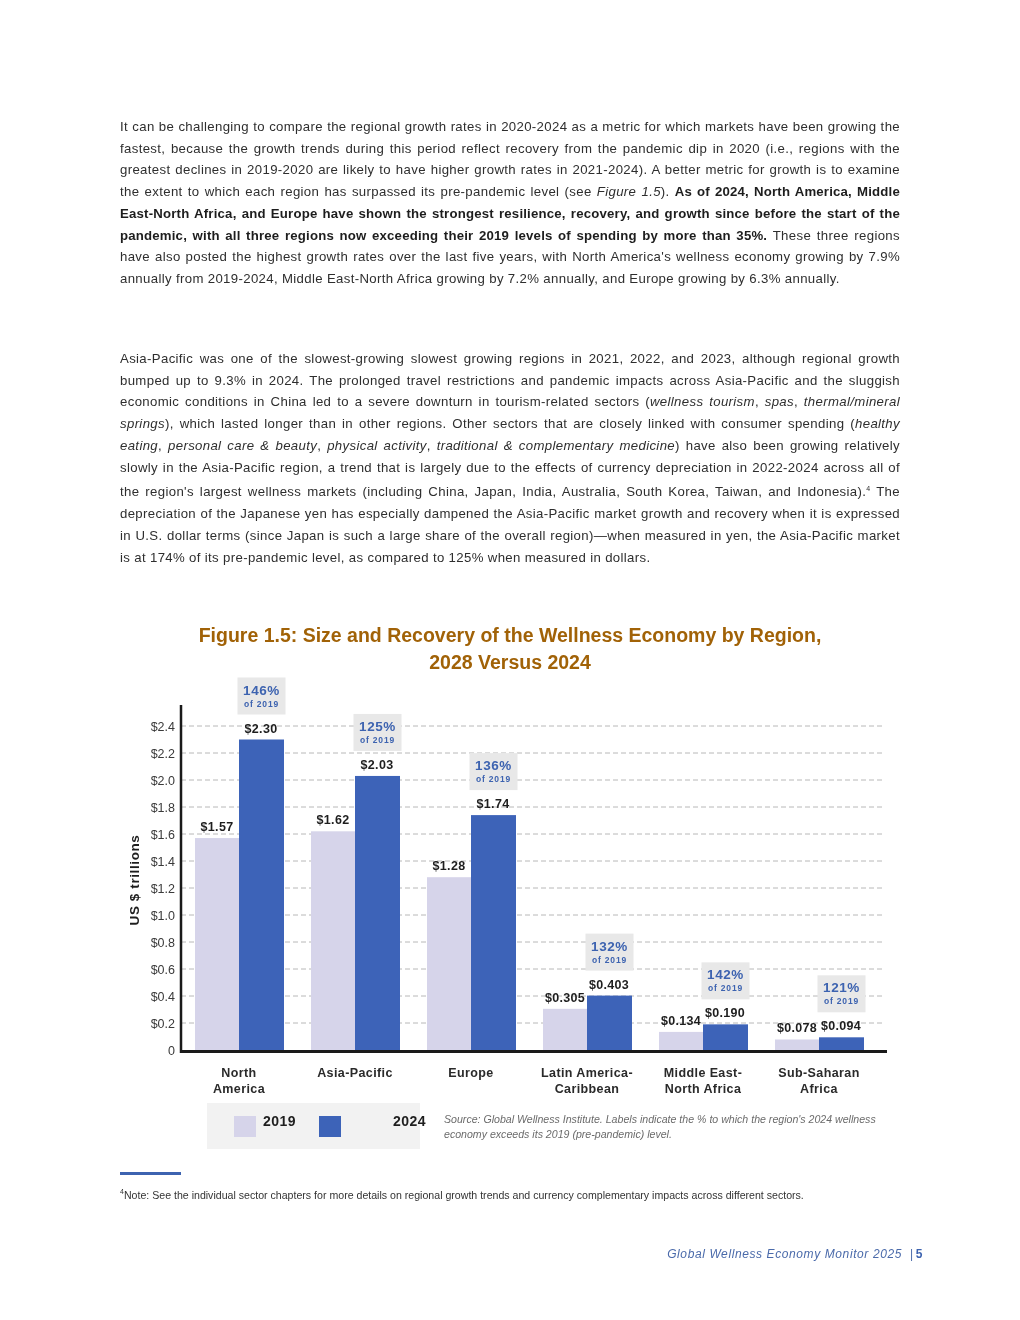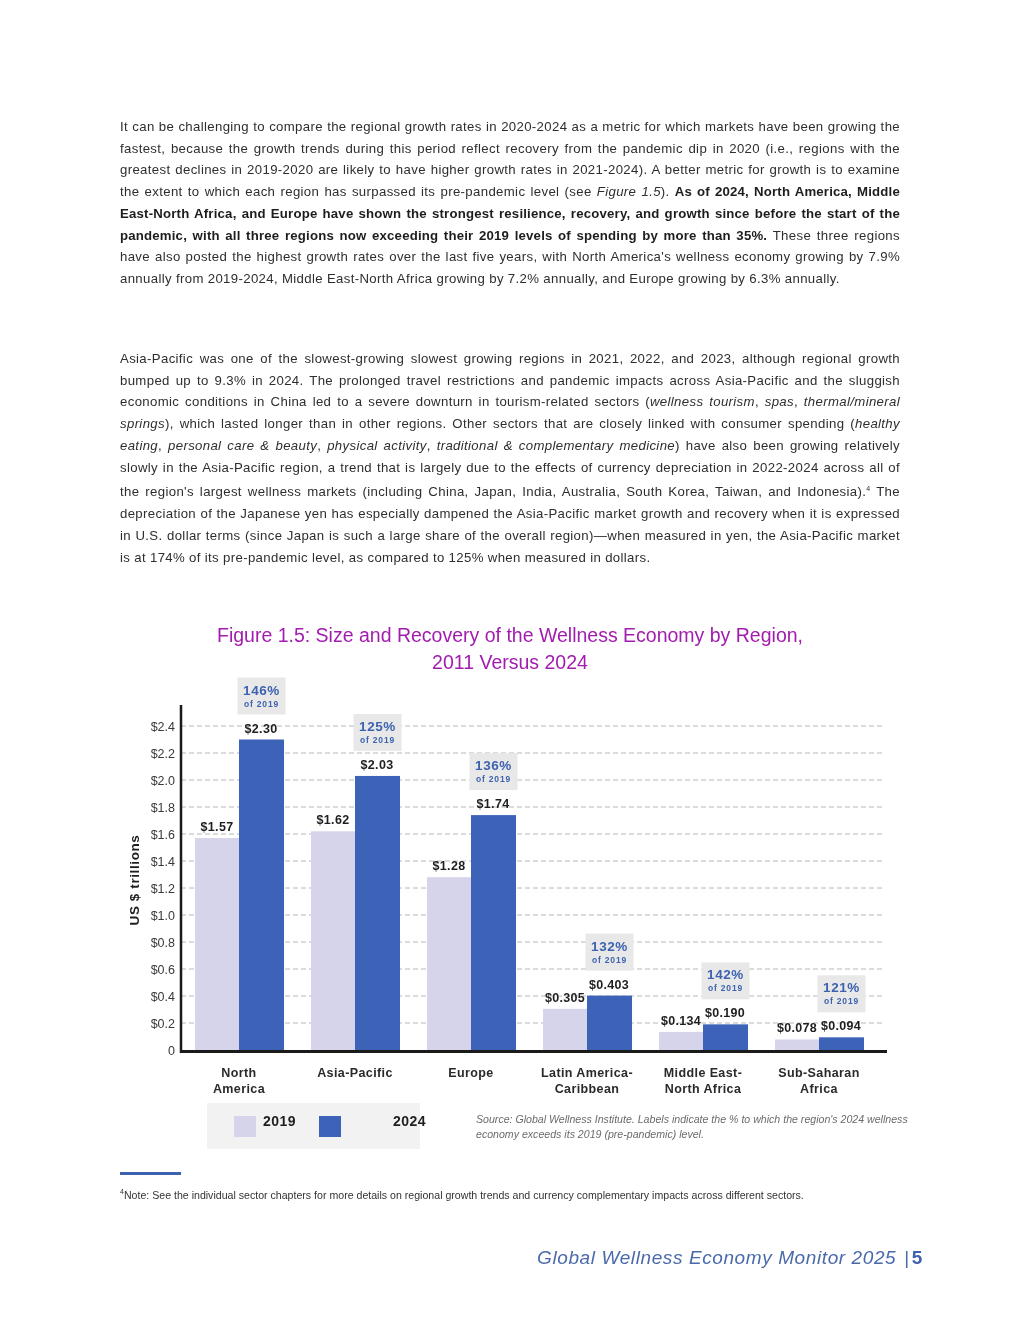--- a/index.html
+++ b/index.html
@@ -5,44 +5,44 @@
   html, body { margin:0; padding:0; background:#ffffff; }
   body { width:1020px; height:1320px; position:relative; overflow:hidden;
          font-family:"Liberation Sans", sans-serif; color:#2b2b2b; }
   .para { position:absolute; left:120px; width:780px; font-size:13.2px; line-height:21.7px;
           text-align:justify; letter-spacing:0.35px; color:#2e2e2e; margin:0; }
   .para b { font-weight:bold; color:#1d1d1d; letter-spacing:0.2px; }
   .para i { }
   #p1 { top:116px; }
   #p2 { top:348px; }
   .fig-title { position:absolute; left:120px; width:780px; top:622px; text-align:center;
-               color:#a21caf; font-weight:normal; font-size:19.5px; line-height:27px; margin:0; }
+               color:#a16207; font-weight:bold; font-size:19.5px; line-height:27px; margin:0; }
   #chart { position:absolute; left:0; top:0; width:1020px; height:1320px; pointer-events:none; }
   #chart text { font-family:"Liberation Sans", sans-serif; }
   .legend { position:absolute; left:207px; top:1103px; width:213px; height:46px; background:#f2f2f2; }
   .legend .sw { position:absolute; top:13px; width:22px; height:21px; }
   .legend .lab { position:absolute; top:10px; font-weight:bold; font-size:14px; color:#1e1e1e; letter-spacing:0.5px; }
-  .source { position:absolute; left:476px; top:1112px; width:440px; font-style:italic; font-size:10.6px;
+  .source { position:absolute; left:444px; top:1112px; width:440px; font-style:italic; font-size:10.6px;
             line-height:14.5px; color:#6b6b6b; margin:0; }
   .fn-rule { position:absolute; left:120px; top:1172px; width:61px; height:3px; background:#3d63b0; }
   .footnote { position:absolute; left:120px; top:1185px; width:760px; font-size:10.6px; line-height:14.8px;
               color:#333; margin:0; }
   .footnote sup { font-size:7px; }
-  .footer { position:absolute; right:97px; top:1247px; font-size:19px; color:#4a6aaa; font-style:italic; letter-spacing:0.6px; }
+  .footer { position:absolute; right:97px; top:1247px; font-size:12px; color:#4a6aaa; font-style:italic; letter-spacing:0.6px; }
   .footer .sep { font-style:normal; color:#4a6aaa; margin-left:8px; }
   .footer .pg { font-style:normal; font-weight:bold; color:#3d63b0; margin-left:2px; }
 </style>
 </head>
 <body>
 
 <p class="para" id="p1"><span>It can be challenging to compare the regional growth rates in 2020-2024 as a metric for which markets have been growing the fastest, because the growth trends during this period reflect recovery from the pandemic dip in 2020 (i.e., regions with the greatest declines in 2019-2020 are likely to have higher growth rates in 2021-2024). A better metric for growth is to examine the extent to which each region has surpassed its pre-pandemic level (see </span><i>Figure 1.5</i><span>). </span><b>As of 2024, North America, Middle East-North Africa, and Europe have shown the strongest resilience, recovery, and growth since before the start of the pandemic, with all three regions now exceeding their 2019 levels of spending by more than 35%.</b><span> These three regions have also posted the highest growth rates over the last five years, with North America's wellness economy growing by 7.9% annually from 2019-2024, Middle East-North Africa growing by 7.2% annually, and Europe growing by 6.3% annually.</span></p>
 
 <p class="para" id="p2"><span>Asia-Pacific was one of the slowest-growing slowest growing regions in 2021, 2022, and 2023, although regional growth bumped up to 9.3% in 2024. The prolonged travel restrictions and pandemic impacts across Asia-Pacific and the sluggish economic conditions in China led to a severe downturn in tourism-related sectors (</span><i>wellness tourism</i><span>, </span><i>spas</i><span>, </span><i>thermal/mineral springs</i><span>), which lasted longer than in other regions. Other sectors that are closely linked with consumer spending (</span><i>healthy eating</i><span>, </span><i>personal care &amp; beauty</i><span>, </span><i>physical activity</i><span>, </span><i>traditional &amp; complementary medicine</i><span>) have also been growing relatively slowly in the Asia-Pacific region, a trend that is largely due to the effects of currency depreciation in 2022-2024 across all of the region's largest wellness markets (including China, Japan, India, Australia, South Korea, Taiwan, and Indonesia).</span><sup style="font-size:7px;">4</sup><span> The depreciation of the Japanese yen has especially dampened the Asia-Pacific market growth and recovery  when it is expressed in U.S. dollar terms (since Japan is such a large share of the overall region)—when measured in yen, the Asia-Pacific market is at 174% of its pre-pandemic level, as compared to 125% when measured in dollars.</span></p>
 
-<h2 class="fig-title"><span>Figure 1.5: Size and Recovery of the Wellness Economy by Region,</span><br><span>2011 Versus 2024</span></h2>
+<h2 class="fig-title"><span>Figure 1.5: Size and Recovery of the Wellness Economy by Region,</span><br><span>2028 Versus 2024</span></h2>
 
 <svg id="chart" width="1020" height="1320" xmlns="http://www.w3.org/2000/svg">
   <g id="grid-layer">
       <line x1="181" x2="885" y1="1023" y2="1023" stroke="#b8b8b8" stroke-width="1" stroke-dasharray="5,3"></line>
       <line x1="181" x2="885" y1="996" y2="996" stroke="#b8b8b8" stroke-width="1" stroke-dasharray="5,3"></line>
       <line x1="181" x2="885" y1="969" y2="969" stroke="#b8b8b8" stroke-width="1" stroke-dasharray="5,3"></line>
       <line x1="181" x2="885" y1="942" y2="942" stroke="#b8b8b8" stroke-width="1" stroke-dasharray="5,3"></line>
       <line x1="181" x2="885" y1="915" y2="915" stroke="#b8b8b8" stroke-width="1" stroke-dasharray="5,3"></line>
       <line x1="181" x2="885" y1="888" y2="888" stroke="#b8b8b8" stroke-width="1" stroke-dasharray="5,3"></line>
       <line x1="181" x2="885" y1="861" y2="861" stroke="#b8b8b8" stroke-width="1" stroke-dasharray="5,3"></line>

